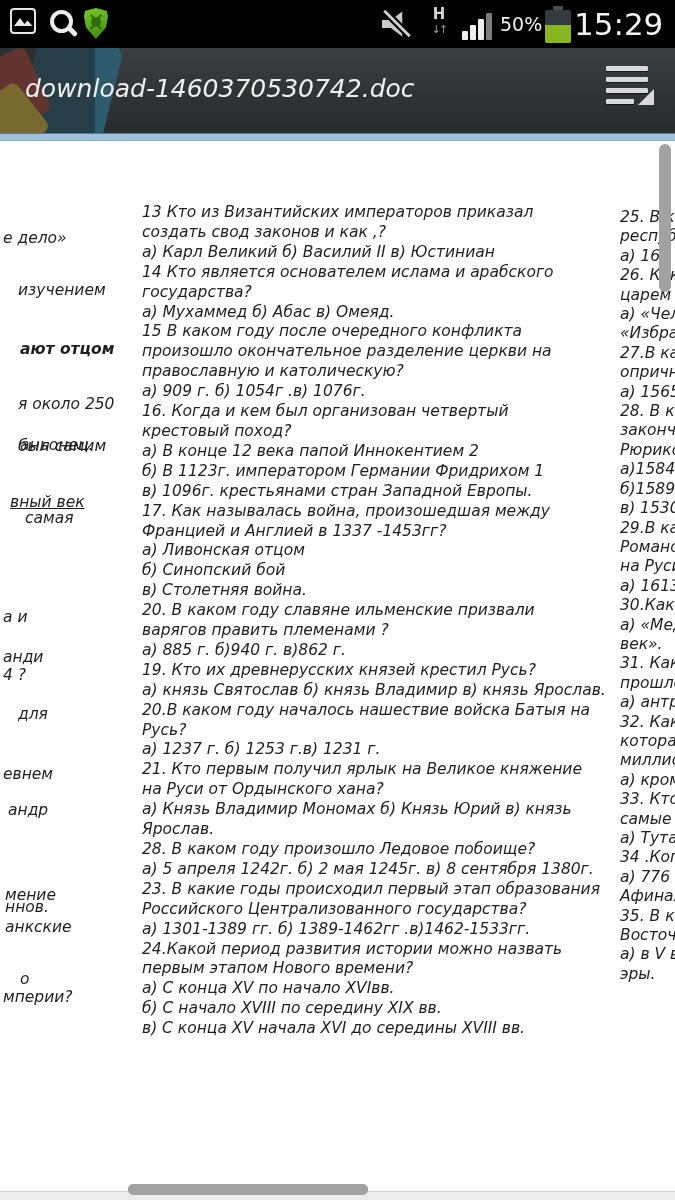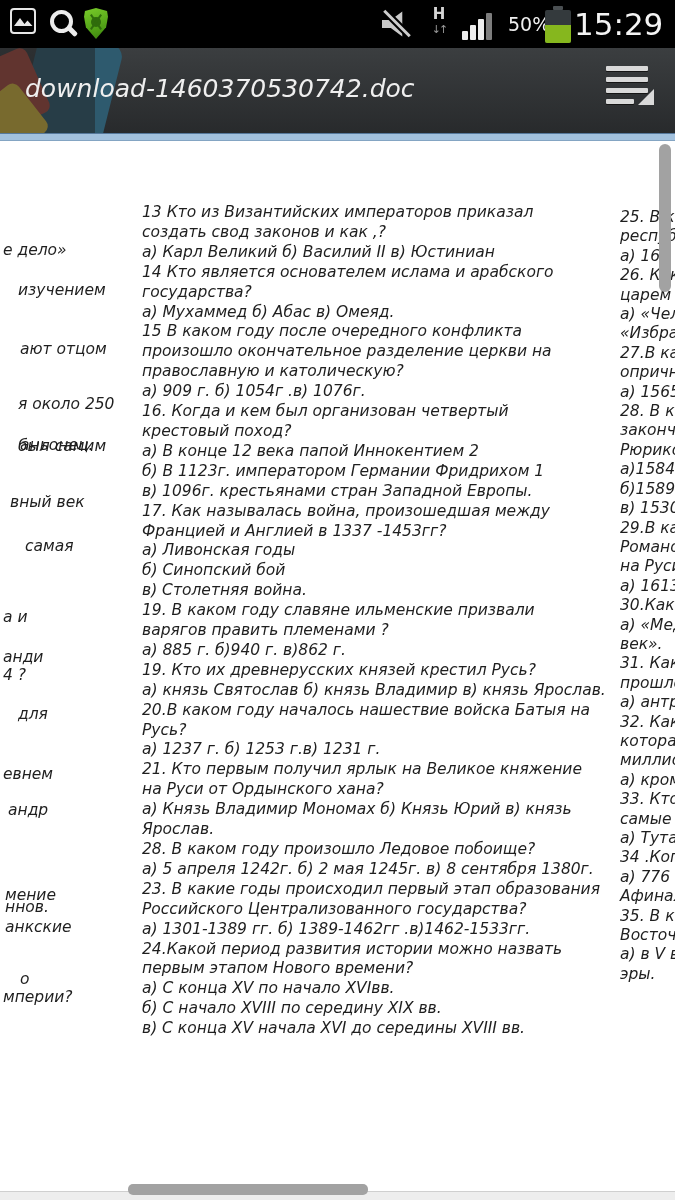--- a/index.html
+++ b/index.html
@@ -27,21 +27,21 @@
                transform:rotate(45deg);box-shadow:0 2px 0 #000,0 -2px 0 #000;}
   .nettype{left:428px;top:7px;width:22px;height:36px;text-align:center;}
   .nettype .h{color:#d5d5d5;font-weight:bold;font-size:15px;line-height:15px;display:block;}
   .nettype .arrows{color:#9a9a9a;font-size:11px;line-height:11px;letter-spacing:-2px;display:block;margin-top:2px;}
   .signal{left:462px;top:12px;width:36px;height:28px;}
   .signal i{position:absolute;bottom:0;width:6px;border-radius:1px;}
   .signal .b1{left:0;height:9px;background:#ededed;}
   .signal .b2{left:8px;height:15px;background:#ededed;}
   .signal .b3{left:16px;height:21px;background:#ededed;}
   .signal .b4{left:24px;height:27px;background:#7d7d7d;}
-  .batt-pct{position:absolute;left:500px;top:13px;color:#f0f0f0;font-size:19px;line-height:22px;margin-left:8px;}
+  .batt-pct{position:absolute;left:500px;top:13px;color:#f0f0f0;font-size:19px;line-height:22px;}
   .battery{left:545px;top:6px;width:26px;height:37px;}
   .battery .cap{position:absolute;left:8px;top:0;width:10px;height:4px;background:#4a4f52;border-radius:1px;}
   .battery .body{position:absolute;left:0;top:4px;width:26px;height:33px;background:#343a3d;border-radius:2px;overflow:hidden;}
   .battery .fill{position:absolute;left:0;bottom:0;width:100%;height:55%;background:var(--battery-green,#86b71e);}
   .clock{position:absolute;left:574px;top:6px;color:#f4f4f4;font-size:31px;line-height:36px;letter-spacing:0px;}
 
   
   .title-bar{position:absolute;left:0;top:48px;width:675px;height:107px;
              background:linear-gradient(#3b3e40,#232527);overflow:hidden;}
   .logo-peek{position:absolute;left:0;top:0;width:95px;height:85px;}
@@ -134,28 +134,28 @@
       <span class="bar b3"></span>
       <span class="bar b4"></span>
       <span class="tri"></span>
     </div>
   </div>
 
   <div class="divider"></div>
 
   <div class="doc-area doc-text">
     <div class="col-left">
-        <div style="left: 3px; top: 100px;">е дело»</div>
+        <div style="left: 3px; top: 88px;">е дело»</div>
         <div style="left: 18px; top: 140px;">изучением</div>
-        <div style="left: 20px; top: 199px;">ают отцом</div>
+        <div style="left: 20px; top: 199px; font-weight: bold;">ают отцом</div>
         <div style="left: 18px; top: 254px;">я около 250</div>
         <div style="left: 20px; top: 295px;">аньонец.</div>
         <div style="left: 18px; top: 296px;">был самим</div>
-        <div style="left: 10px; top: 352px;">вный век</div>
-        <div style="left: 25px; top: 368px; margin-top: 28px;">самая</div>
+        <div style="left: 10px; top: 352px; text-decoration: underline;">вный век</div>
+        <div style="left: 25px; top: 368px;">самая</div>
         <div style="left: 3px; top: 467px;">а и</div>
         <div style="left: 3px; top: 507px;">анди</div>
         <div style="left: 3px; top: 525px;">4 ?</div>
         <div style="left: 18px; top: 564px;">для</div>
         <div style="left: 3px; top: 624px;">евнем</div>
         <div style="left: 8px; top: 660px;">андр</div>
         <div style="left: 5px; top: 700px; margin-top: 45px;">мение</div>
         <div style="left: 5px; top: 757px;">ннов.</div>
         <div style="left: 5px; top: 777px;">анкские</div>
         <div style="left: 20px; top: 829px;">о</div>
@@ -172,24 +172,24 @@
         <div>произошло окончательное разделение церкви на</div>
         <div>православную и католическую?</div>
         <div>а) 909 г. б) 1054г .в) 1076г.</div>
         <div>16. Когда и кем был организован четвертый</div>
         <div>крестовый поход?</div>
         <div>а) В конце 12 века папой Иннокентием 2</div>
         <div>б) В 1123г. императором Германии Фридрихом 1</div>
         <div>в) 1096г. крестьянами стран Западной Европы.</div>
         <div>17. Как называлась война, произошедшая между</div>
         <div>Францией и Англией в 1337 -1453гг?</div>
-        <div>а) Ливонская годы</div>
+        <div>а) Ливонская отцом</div>
         <div>б) Синопский бой</div>
         <div>в) Столетняя война.</div>
-        <div>19. В каком году славяне ильменские призвали</div>
+        <div>20. В каком году славяне ильменские призвали</div>
         <div>варягов править племенами ?</div>
         <div>а) 885 г. б)940 г. в)862 г.</div>
         <div>19. Кто их древнерусских князей крестил Русь?</div>
         <div>а) князь Святослав б) князь Владимир в) князь Ярослав.</div>
         <div>20.В каком году началось нашествие войска Батыя на</div>
         <div>Русь?</div>
         <div>а) 1237 г. б) 1253 г.в) 1231 г.</div>
         <div>21.  Кто первым получил ярлык на Великое княжение</div>
         <div>на Руси от Ордынского хана?</div>
         <div>а) Князь Владимир Мономах б) Князь Юрий в) князь</div>

